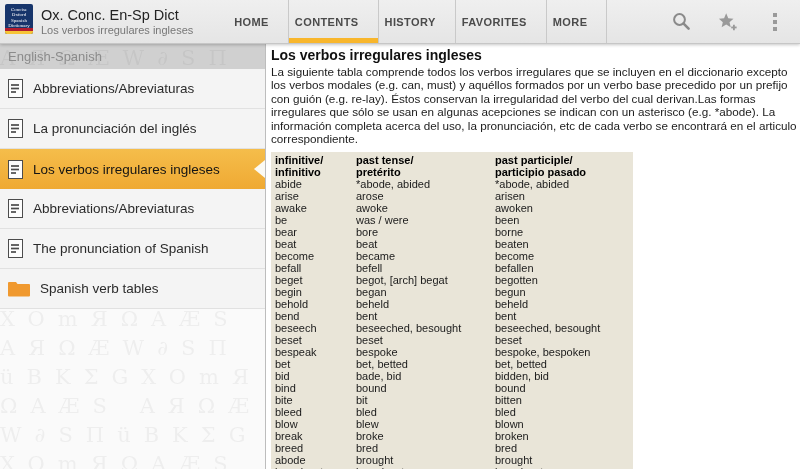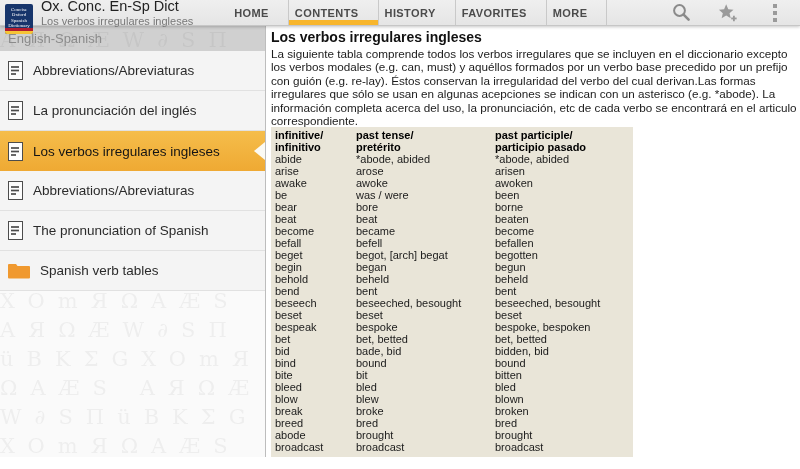--- a/index.html
+++ b/index.html
@@ -1,20 +1,20 @@
 <!DOCTYPE html>
 <html style="--accent: #f8b62c; --table-bg: #e9e5d8;"><head>
 <meta charset="utf-8">
 <style>
   * { margin:0; padding:0; box-sizing:border-box; }
   html,body { width:800px; height:469px; overflow:hidden; background:#fff;
               font-family:"Liberation Sans", sans-serif; }
 
   
-  .topbar { position:relative; height:26px; display:flex; align-items:stretch;
+  .topbar { position:relative; height:44px; display:flex; align-items:stretch;
             background:linear-gradient(#efefef,#e5e5e5);
             border-bottom:1px solid #c6c6c6;
             box-shadow:0 1px 3px rgba(0,0,0,0.22); z-index:30; }
   .app-icon { width:28px; height:30px; margin:4px 8px 4px 5px; border-radius:2px;
               background:#17356b; position:relative; overflow:hidden; flex:none; }
   .app-icon .logo-txt { color:#fff; font-family:"Liberation Serif", serif;
               font-size:5px; line-height:5.4px; text-align:center; padding-top:3px; }
   .app-icon .stripe-red { position:absolute; bottom:3px; left:0; right:0; height:3px; background:#b01c2e; }
   .app-icon .stripe-yellow { position:absolute; bottom:0; left:0; right:0; height:3px; background:#f6c437; }
   .titles { display:flex; flex-direction:column; justify-content:center; min-width:150px; }
@@ -58,21 +58,21 @@
   .side-item.selected::after { content:""; position:absolute; right:0; top:50%;
                margin-top:-9px; width:0; height:0;
                border-top:9px solid transparent; border-bottom:9px solid transparent;
                border-right:11px solid #fbfaf4; }
 
   
   .content { flex:1; background:#fff; padding:3px 6px 0 5px; overflow:hidden; }
   .content-title { font-size:14px; font-weight:bold; color:#111;
                    line-height:16px; margin-bottom:2px; }
   .content-intro { font-size:11.7px; line-height:13.4px; color:#1c1c1c;
-                   width:528px; }
+                   width:528px; margin-bottom:7px; }
   .verb-table { width:362px; background:var(--table-bg,#e9e5d8); padding:2px 4px 4px 4px;
                 font-size:11px; line-height:12px; color:#1b1b1b; }
   .vt-grid { display:grid; grid-template-columns:81px 139px 1fr; }
   .vt-head { font-weight:bold; color:#000; }
   .vt-cell { white-space:nowrap; overflow:hidden; }
 
   svg { display:block; }
 </style>
 </head>
 <body>

